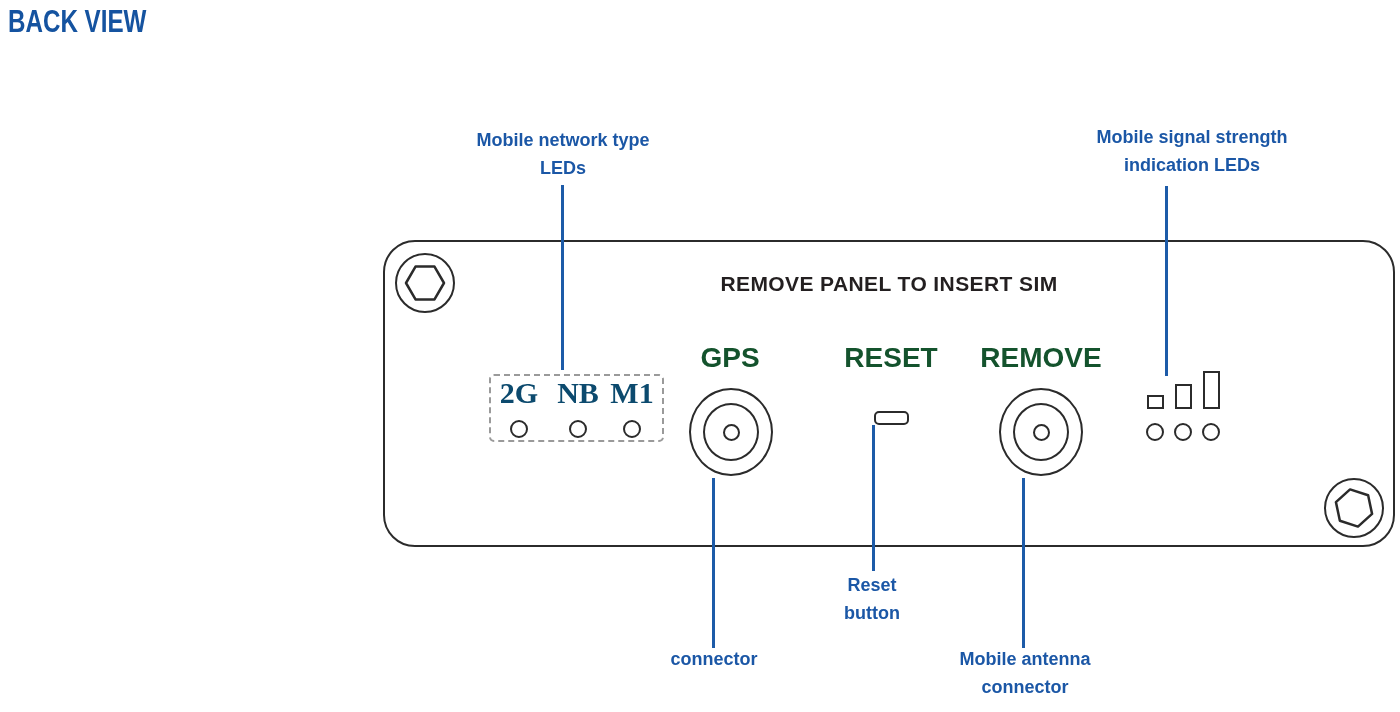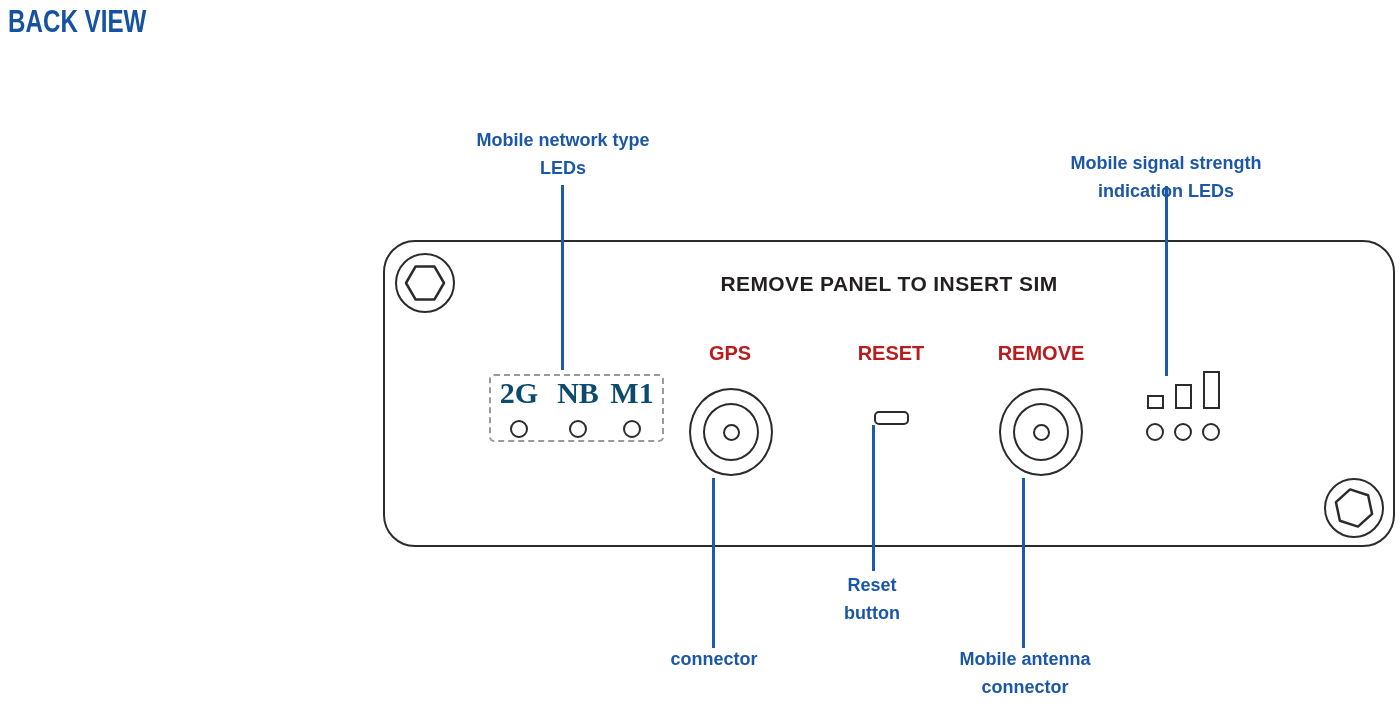--- a/index.html
+++ b/index.html
@@ -49,23 +49,23 @@
     font-weight: 700;
     letter-spacing: 0.4px;
     color: #231f20;
     white-space: pre;
   }
 
   .port-label {
     position: absolute;
     top: 100px;
     transform: translateX(-50%);
-    font-size: 20px;
+    font-size: 28px;
     font-weight: 800;
-    color: #b91c1c;
+    color: #14532d;
     white-space: pre;
   }
   .port-label.gps    { left: 345px; }
   .port-label.reset  { left: 506px; }
   .port-label.mobile { left: 656px; }
 
   
   .screw { position: absolute; width: 64px; height: 64px; }
   .screw.tl { left: 8px;   top: 9px; }
   .screw.br { left: 937px; top: 234px; }
@@ -179,21 +179,21 @@
     position: absolute;
     transform: translateX(-50%);
     text-align: center;
     font-size: 18px;
     line-height: 28px;
     font-weight: 600;
     color: #1b57a6;
   }
   .callout span { display: block; white-space: pre; }
   .callout.network-type    { left: 563px;  top: 126px; }
-  .callout.signal-strength { left: 1166px; top: 123px; margin-top: 26px; }
+  .callout.signal-strength { left: 1192px; top: 123px; }
   .callout.reset-button    { left: 872px;  top: 571px; }
   .callout.gnss-connector  { left: 714px;  top: 645px; }
   .callout.mobile-ant      { left: 1025px; top: 645px; }
 
   
   .leader {
     position: absolute;
     width: 3px;
     background: #1d5ba8;
   }

